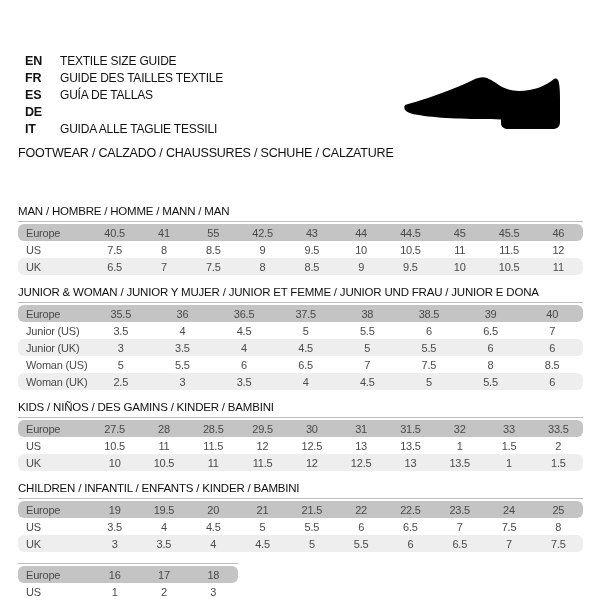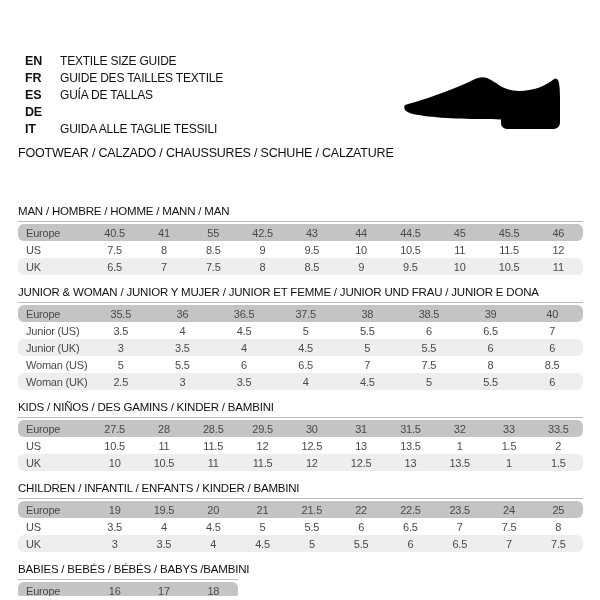--- a/index.html
+++ b/index.html
@@ -290,21 +290,20 @@
           <div class="cell">5</div>
           <div class="cell">5.5</div>
           <div class="cell">6</div>
           <div class="cell">6.5</div>
           <div class="cell">7</div>
           <div class="cell">7.5</div>
         </div>
       </div>
     </section>
   <section class="size-section">
-      <div class="tbl-title">BABIES / BEBÉS / BÉBÉS / BABYS /BAMBINI</div>
       <div class="tbl narrow">
         <div class="trow head">
           <div class="lab">Europe</div>
           <div class="cell">16</div>
           <div class="cell">17</div>
           <div class="cell">18</div>
         </div>
         <div class="trow">
           <div class="lab">US</div>
           <div class="cell">1</div>

